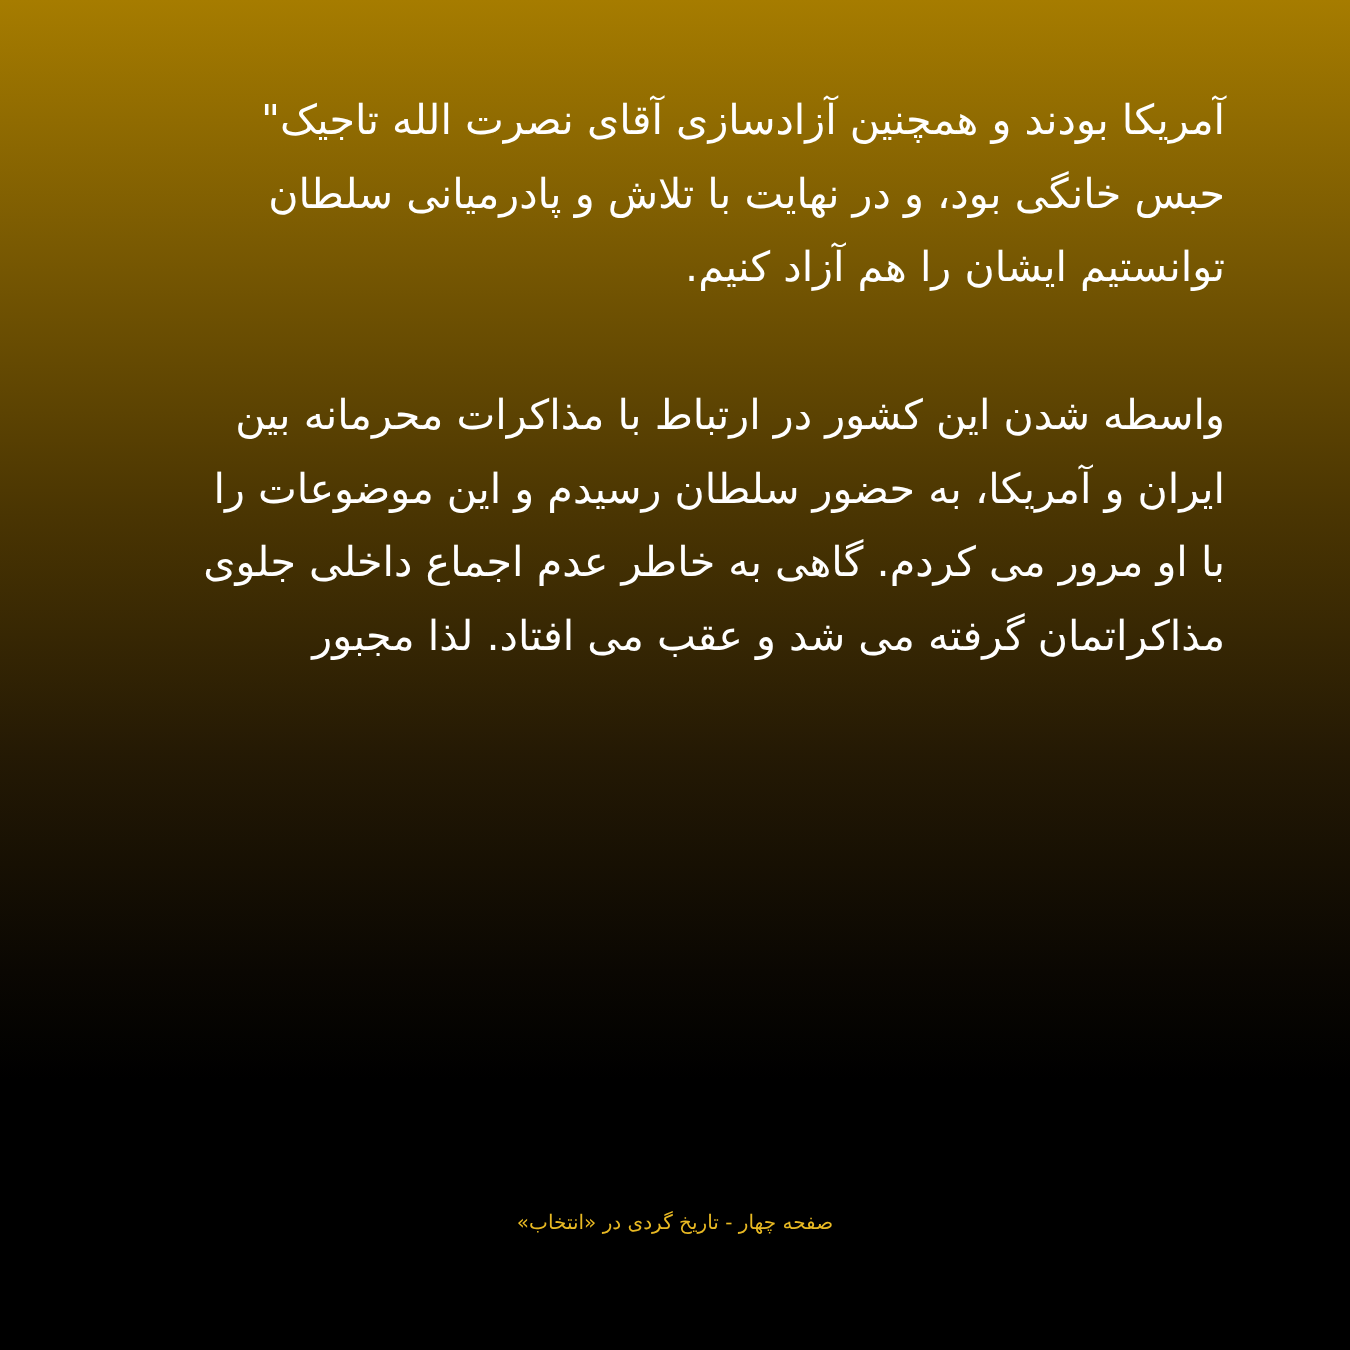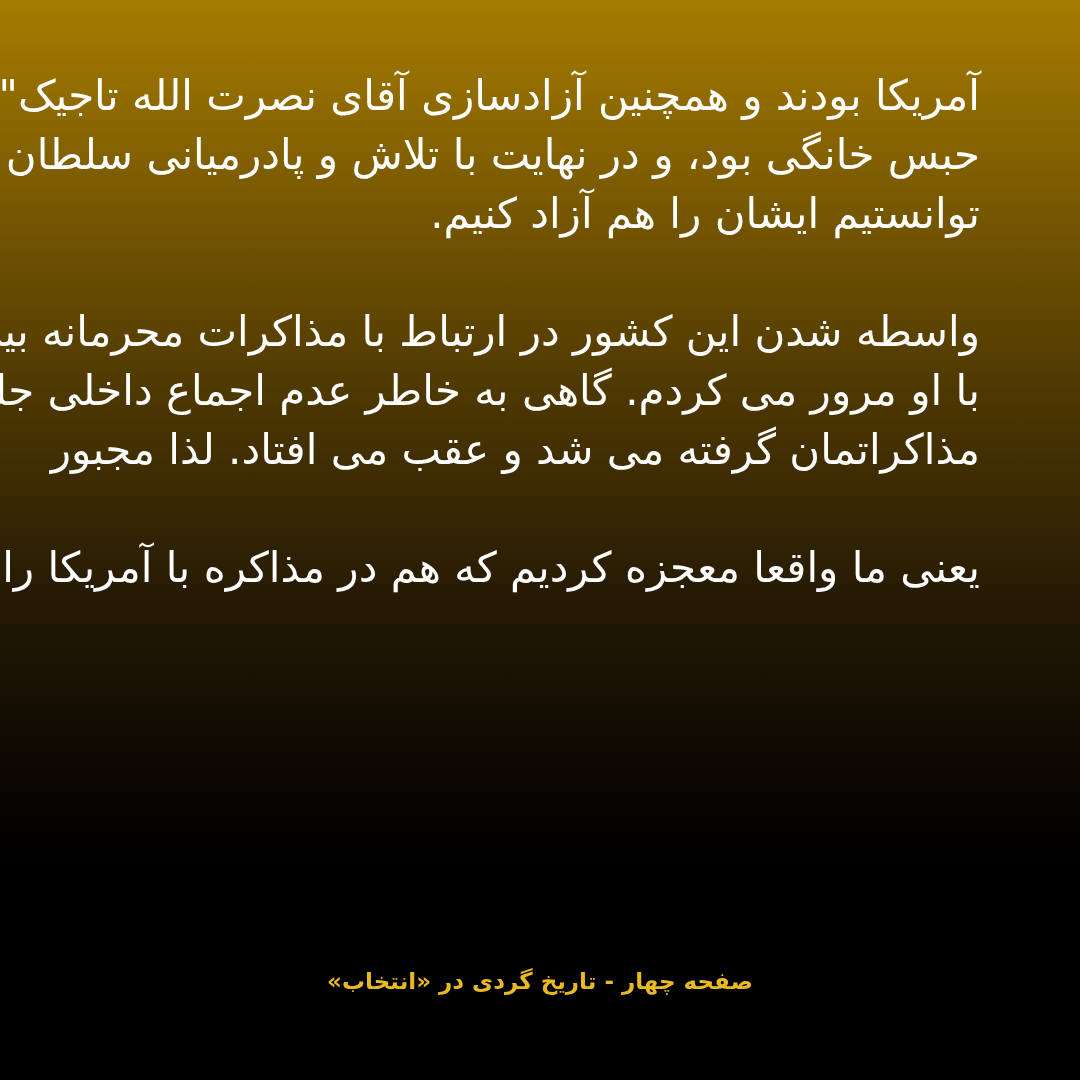--- a/index.html
+++ b/index.html
@@ -9,44 +9,44 @@
       font-family: "DejaVu Sans", sans-serif;
       position: relative;
     }
     .page {
       position: absolute; left: 70px; top: 66px; width: 910px;
       direction: rtl; text-align: justify; text-align-last: right;
       color: #ffffff;
     }
     .para { margin: 0; }
     .line {
-      display: block; font-size: 42px; line-height: 59px; height: 59px;
+      display: block; font-size: 33px; line-height: 59px; height: 59px;
       white-space: nowrap; text-align: right; letter-spacing: 0px;
     }
     .gap { height: 59px; }
     .footer {
       position: absolute; left: 0; right: 0; top: 968px;
       text-align: center; direction: rtl;
-      color: #E8B923; font-size: 23px; font-weight: bold;
+      color: #E8B923; font-size: 16px; font-weight: normal;
     }
   </style>
 </head>
 <body>
 
 <div class="page">
   <div class="para">
     <span class="line">آمریکا بودند و همچنین آزادسازی آقای نصرت الله تاجیک"</span>
     <span class="line">حبس خانگی بود، و در نهایت با تلاش و پادرمیانی سلطان</span>
     <span class="line">توانستیم ایشان را هم آزاد کنیم.</span>
   </div>
   <div class="gap"></div>
   <div class="para">
     <span class="line">واسطه شدن این کشور در ارتباط با مذاکرات محرمانه بین</span>
+    <span class="line">ایران و آمریکا، به حضور سلطان رسیدم و این موضوعات را</span>
     <span class="line">با او مرور می کردم. گاهی به خاطر عدم اجماع داخلی جلوی</span>
     <span class="line">مذاکراتمان گرفته می شد و عقب می افتاد. لذا مجبور</span>
   </div>
   <div class="gap"></div>
   <div class="para">
-    <span class="line">یعنی ما واقعا معجزه کردیم که هم در مذاکره با آمریکا را</span>
   </div>
 </div>
 
 <div class="footer">صفحه چهار - تاریخ گردی در «انتخاب»</div>
 
 </body></html>

